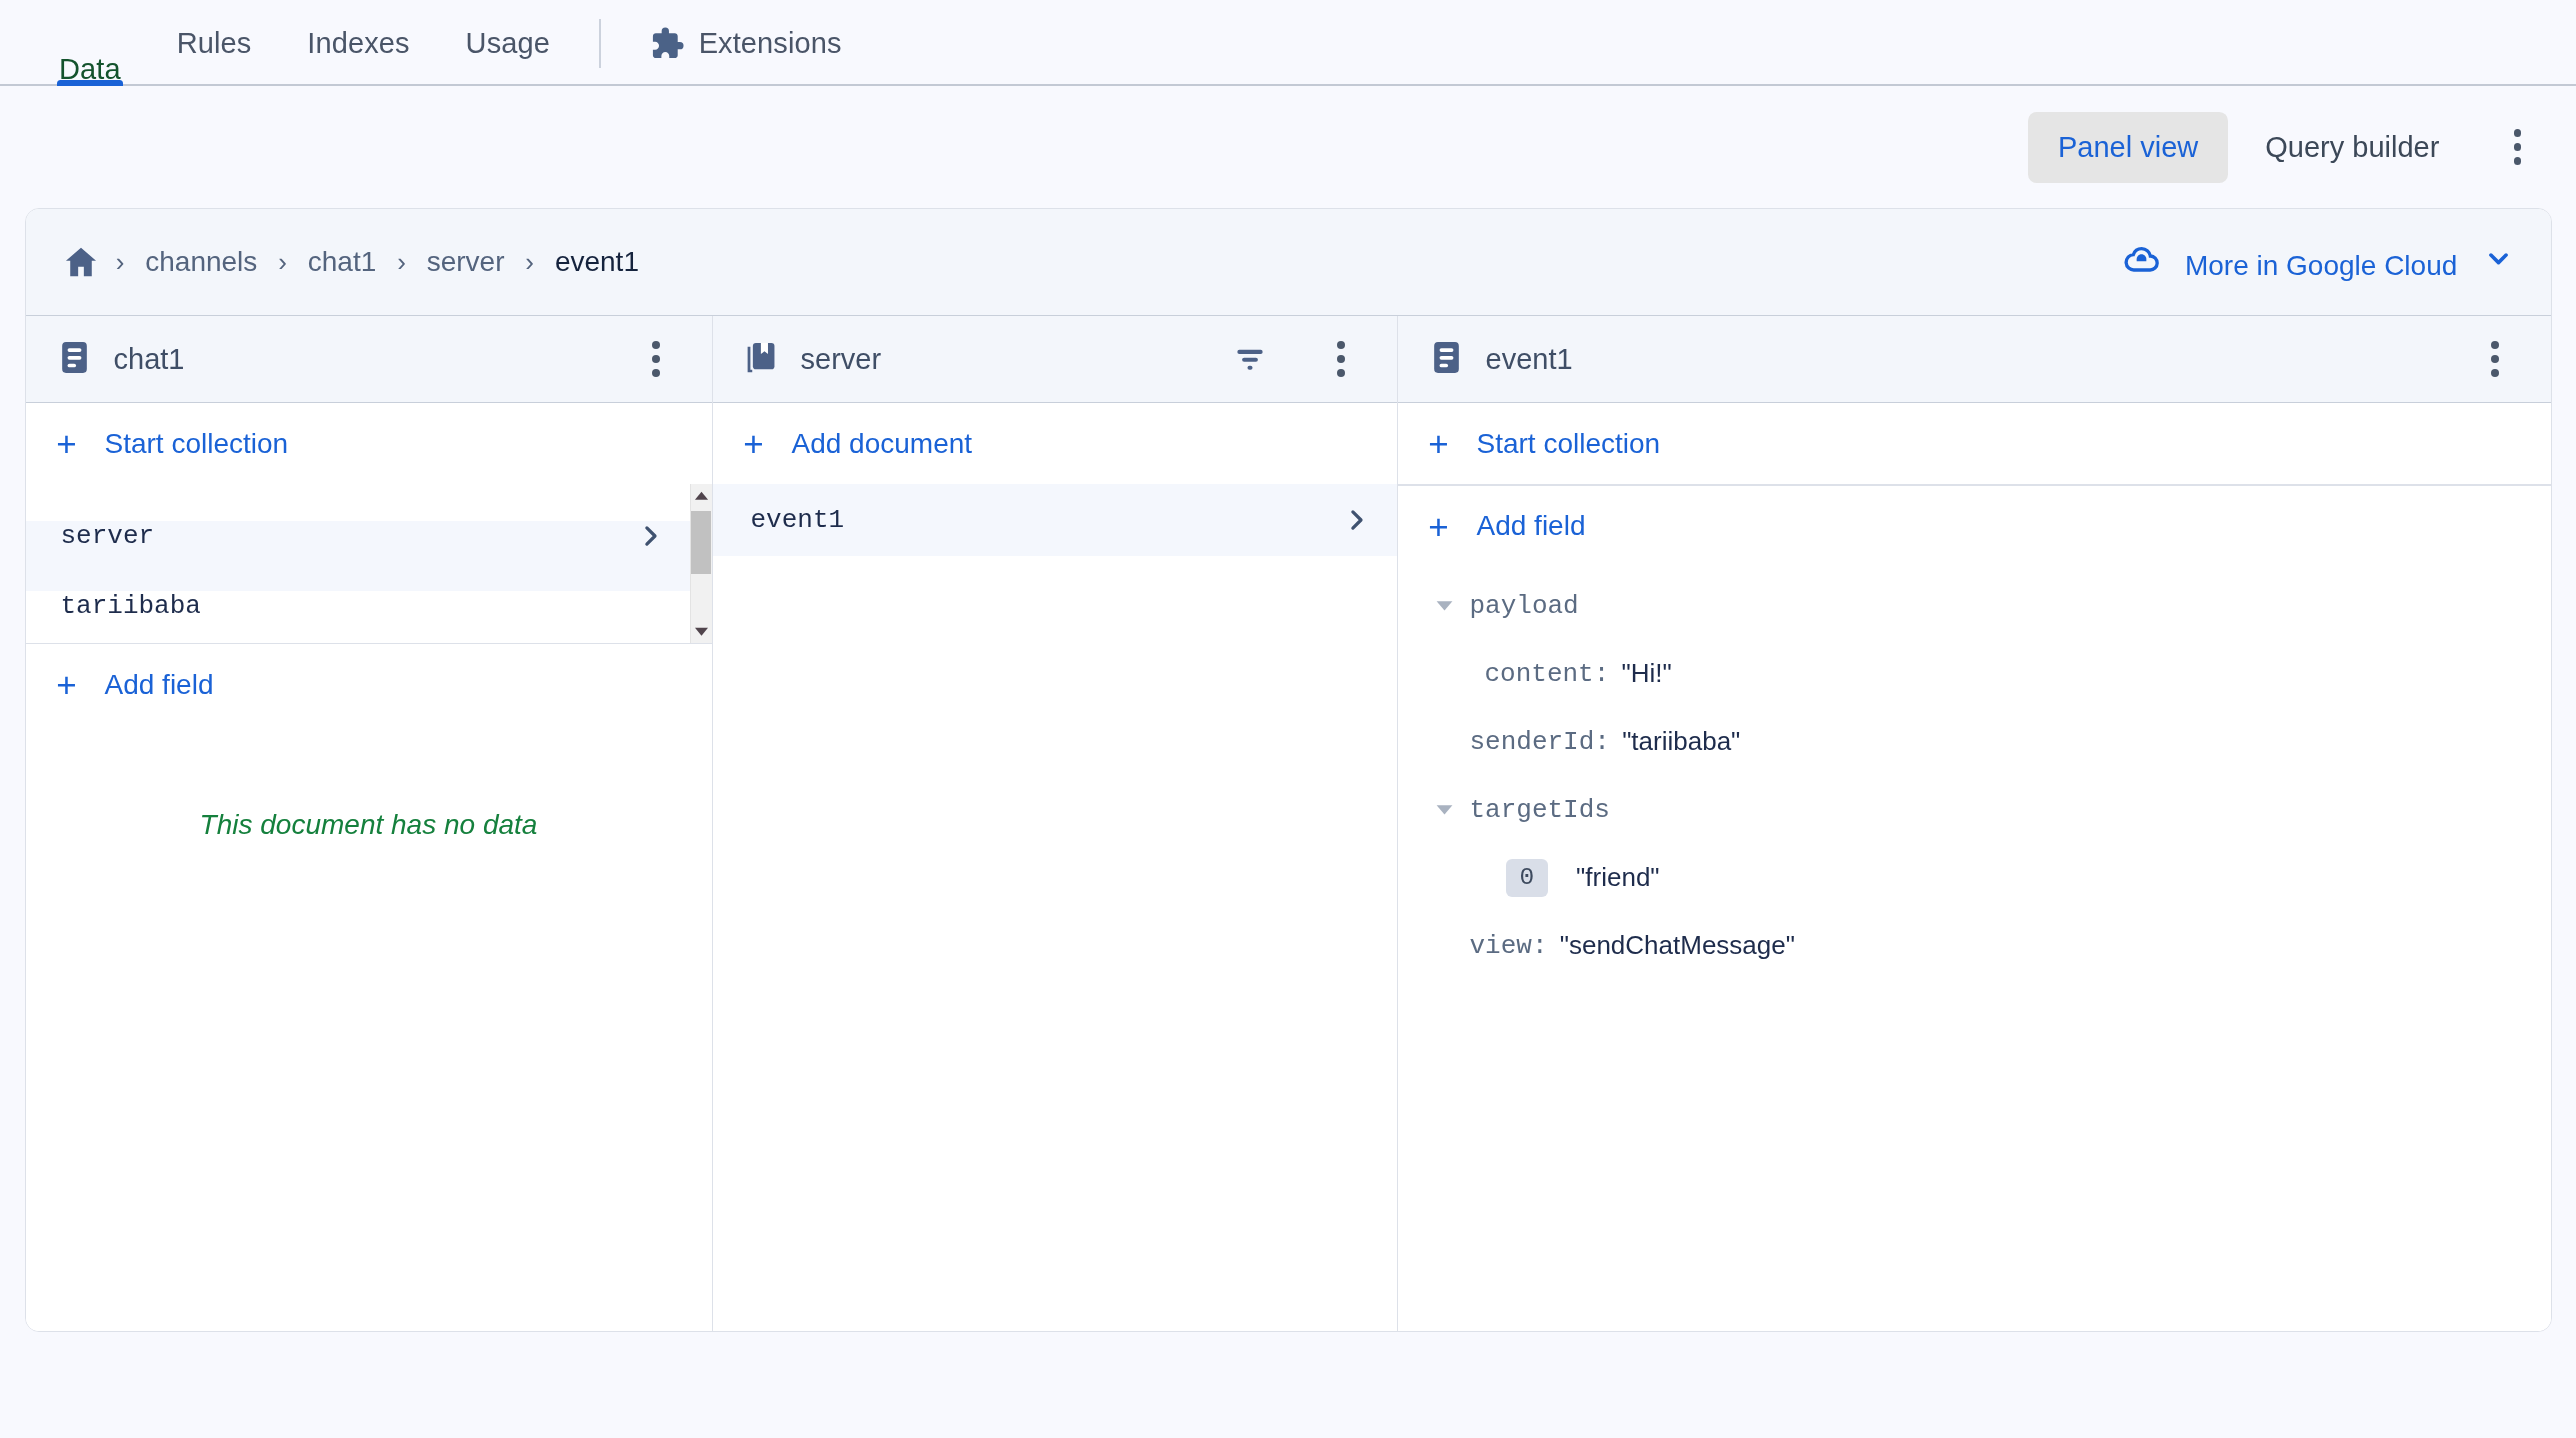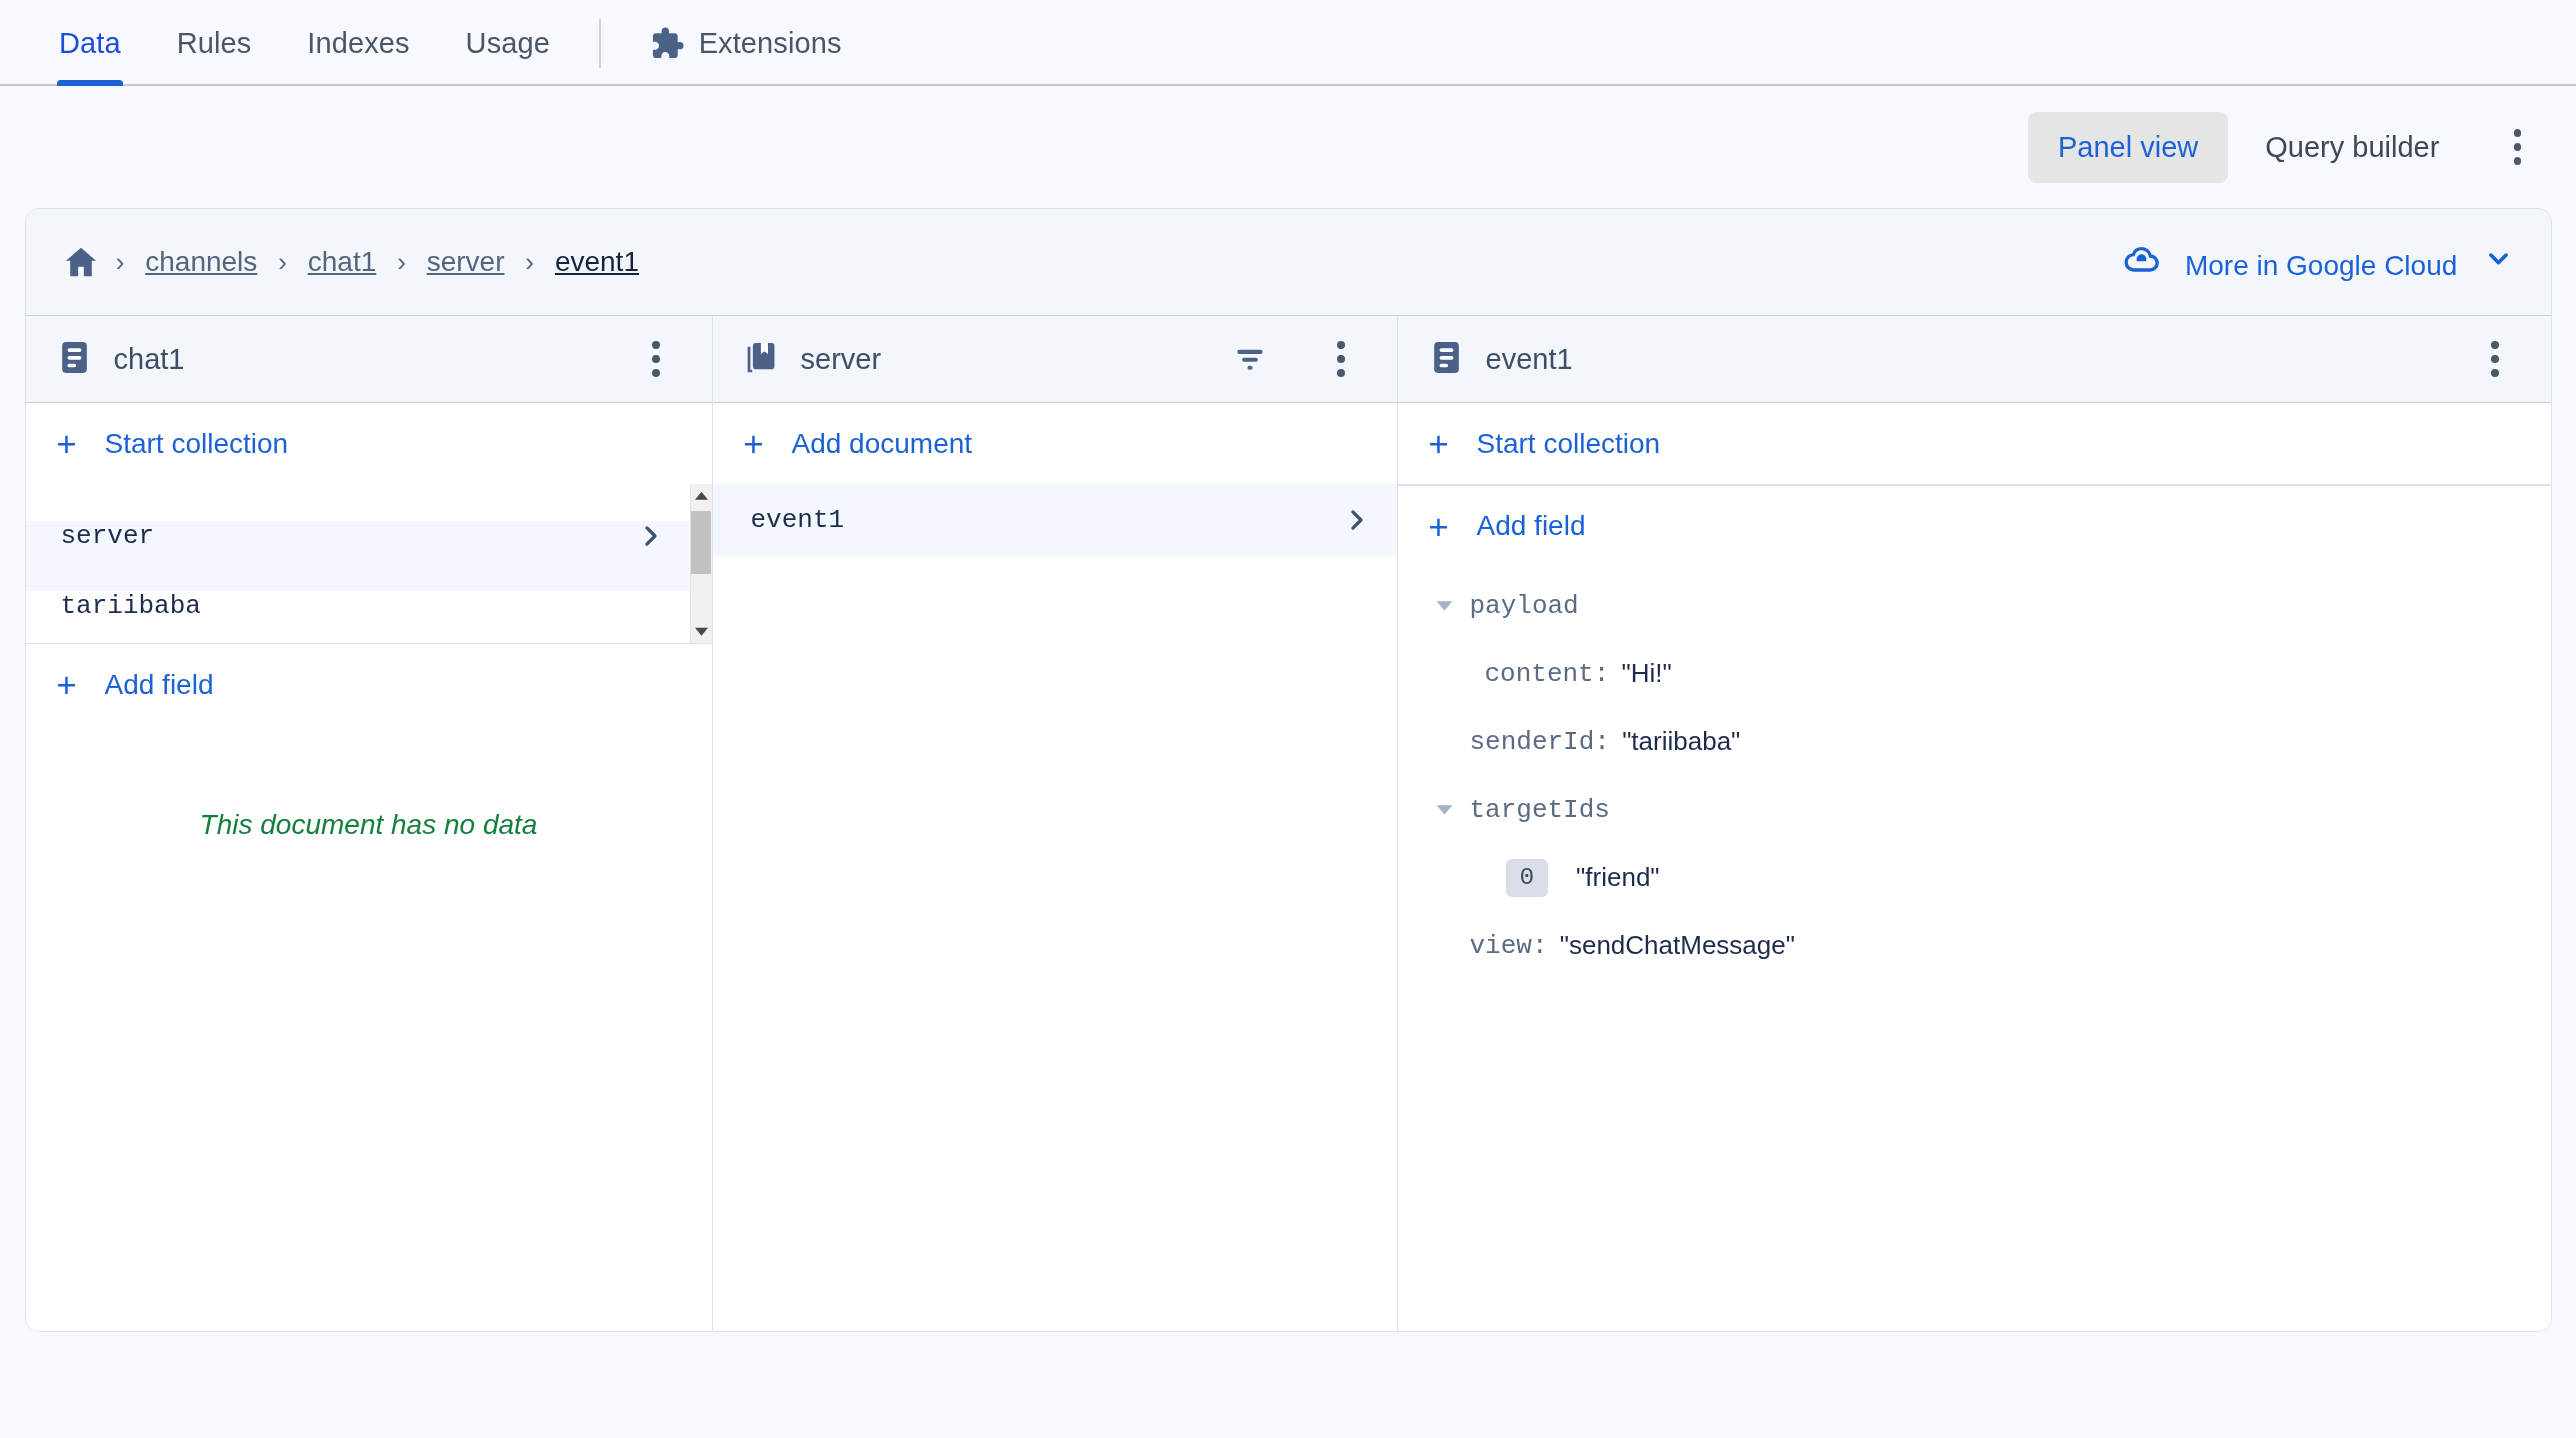--- a/index.html
+++ b/index.html
@@ -33,21 +33,21 @@
     display: flex;
     align-items: center;
     gap: 14px;
     padding: 0 28px;
     font-size: 29px;
     color: #4a5568;
     letter-spacing: 0.1px;
     cursor: pointer;
     white-space: nowrap;
   }
-  .tab.active { color: #1d4ed8; font-weight: 500; }
+  .tab.active { color: #14532d; font-weight: 500; align-items: flex-end; }
   .tab.active::after {
     content: "";
     position: absolute;
     left: 26px; right: 26px; bottom: 0;
     height: 6.1px;
     background: #1a62d6;
     border-radius: 3.5px 3.5px 0 0;
     z-index: 2;
   }
   .tab-divider {
@@ -113,21 +113,20 @@
     padding: 0 30px 0 33px;
     flex: 0 0 auto;
   }
   .crumbs { display: flex; align-items: center; gap: 0; flex: 1; }
   .crumb {
     font-size: 28px;
     color: #54647e;
     padding: 5.2px 8.7px;
     cursor: pointer;
     white-space: nowrap;
-    text-decoration: underline;
   }
   .crumb.home { display: flex; align-items: center; padding: 5.2px 3.5px; }
   .crumb.current { color: #15233d; }
   .crumb-sep { color: #54647e; font-size: 26px; padding: 0 12.2px; display: flex; align-items: center; }
   .gcloud {
     display: flex; align-items: flex-end; gap: 25px;
     color: #1a62d6;
     font-size: 28px;
     font-weight: 500;
     cursor: pointer;

